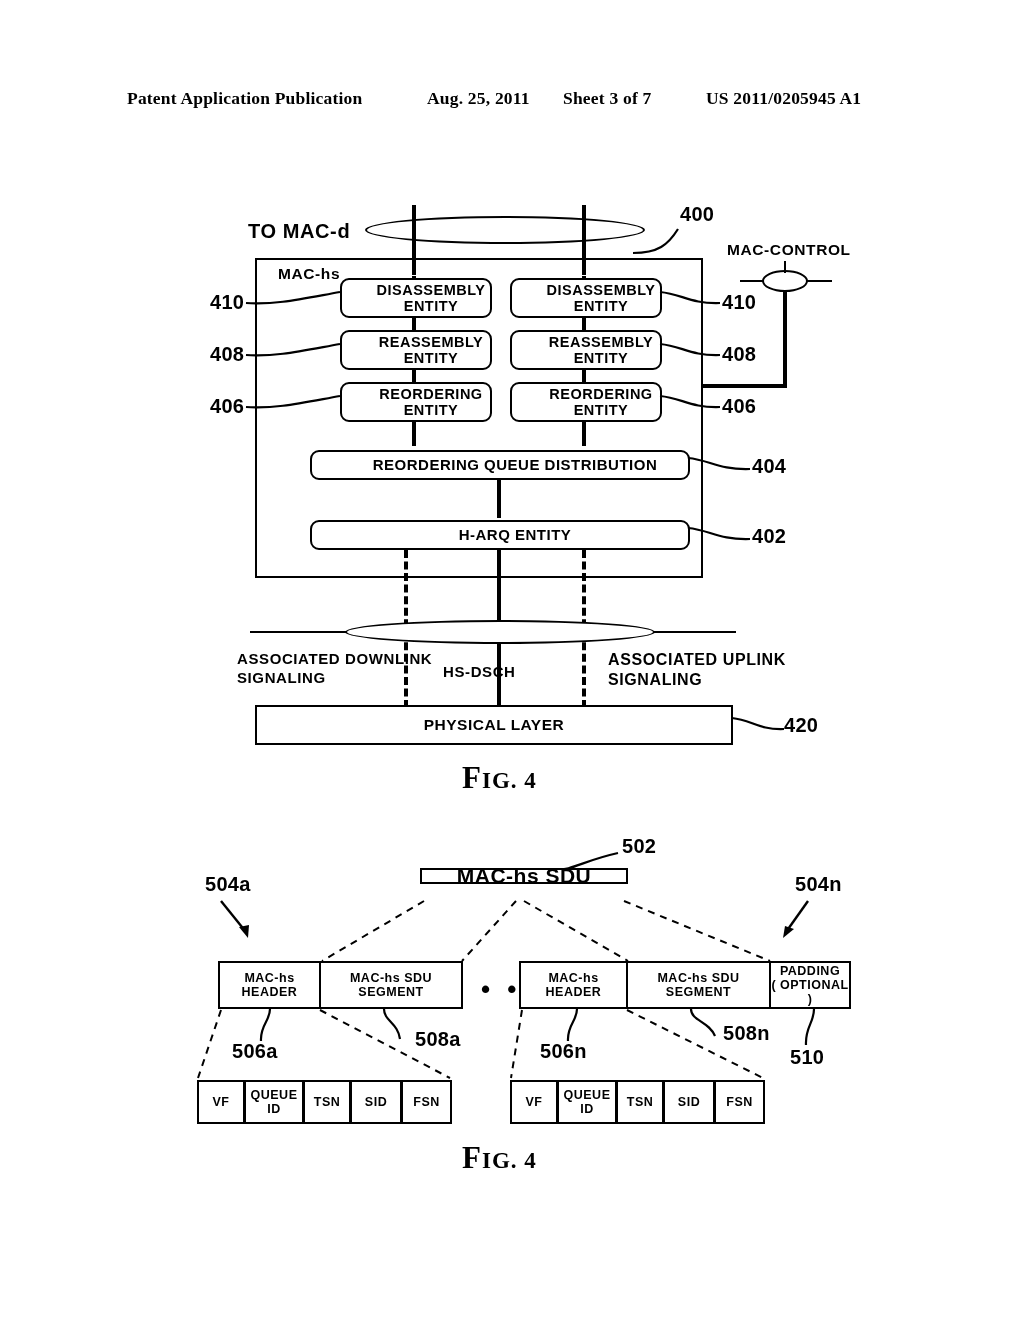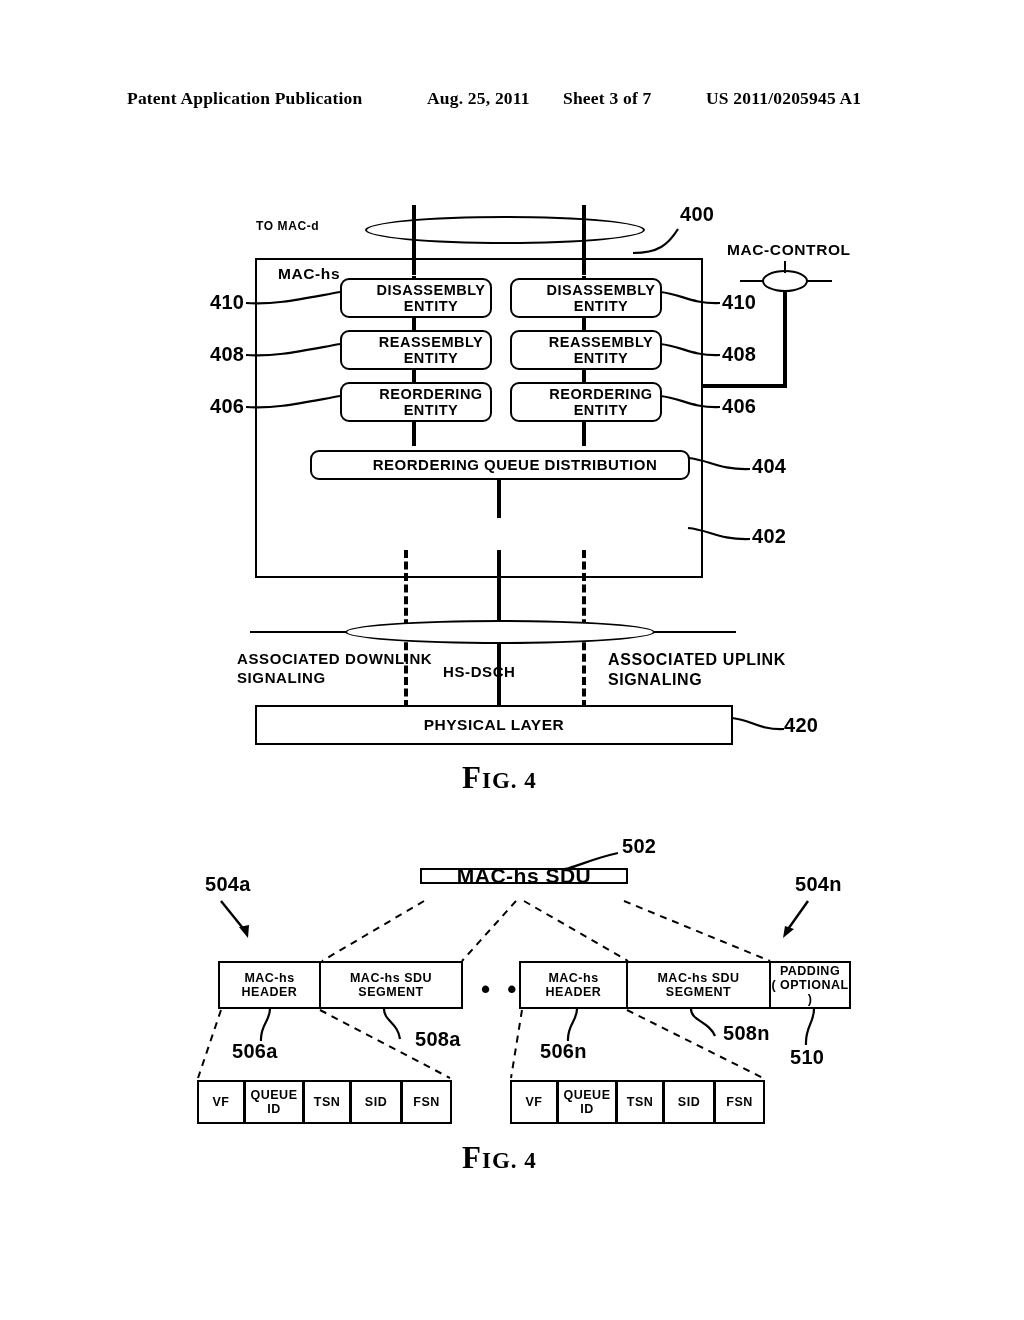--- a/index.html
+++ b/index.html
@@ -129,21 +129,21 @@
 
 <div id="page-header">
   <span class="hdr-pub">Patent Application Publication</span>
   <span class="hdr-date">Aug. 25, 2011</span>
   <span class="hdr-sheet">Sheet 3 of 7</span>
   <span class="hdr-num">US 2011/0205945 A1</span>
 </div>
 
 <div class="fig" style="left:0; top:0; width:1024px; height:820px;">
 
-  <div class="plain-label" style="left:256px; top:219px; font-size:12px;">TO MAC-d</div>
+  <div class="plain-label" style="left:248px; top:219px; font-size:20px;">TO MAC-d</div>
 
   <div class="ellipse" style="left:365px; top:216px; width:280px; height:28px;"></div>
   <div class="vline" style="left:412px; top:205px; height:70px;"></div>
   <div class="vline" style="left:582px; top:205px; height:70px;"></div>
 
   <div class="ref" style="left:680px; top:203px;">400</div>
   <svg class="leader" style="left:630px; top:215px; width:80px; height:60px;">
     <path d="M 3 38 C 28 38, 38 30, 48 14" stroke="#000" stroke-width="2.2" fill="none"></path>
   </svg>
 
@@ -192,20 +192,23 @@
   </div>
   <div class="box rounded" style="left:510px; top:382px; width:152px; height:40px; font-size:14.5px;">
     <span>
       <span>REORDERING</span><br><span>ENTITY</span>
     </span>
   </div>
 
   <div class="box rounded" style="left:310px; top:450px; width:380px; height:30px; font-size:15px;">
     <span>REORDERING QUEUE DISTRIBUTION</span>
   </div>
+  <div class="box rounded" style="left:310px; top:520px; width:380px; height:30px; font-size:15px;">
+    <span>H-ARQ ENTITY</span>
+  </div>
 
   <div class="ref" style="left:210px; top:291px;">410</div>
   <svg class="leader" style="left:246px; top:286px; width:100px; height:30px;">
     <path d="M 0 17 C 30 19, 55 13, 94 6" stroke="#000" stroke-width="2.2" fill="none"></path>
   </svg>
 
   <div class="ref" style="left:210px; top:343px;">408</div>
   <svg class="leader" style="left:246px; top:338px; width:100px; height:30px;">
     <path d="M 0 17 C 30 19, 55 13, 94 6" stroke="#000" stroke-width="2.2" fill="none"></path>
   </svg>

